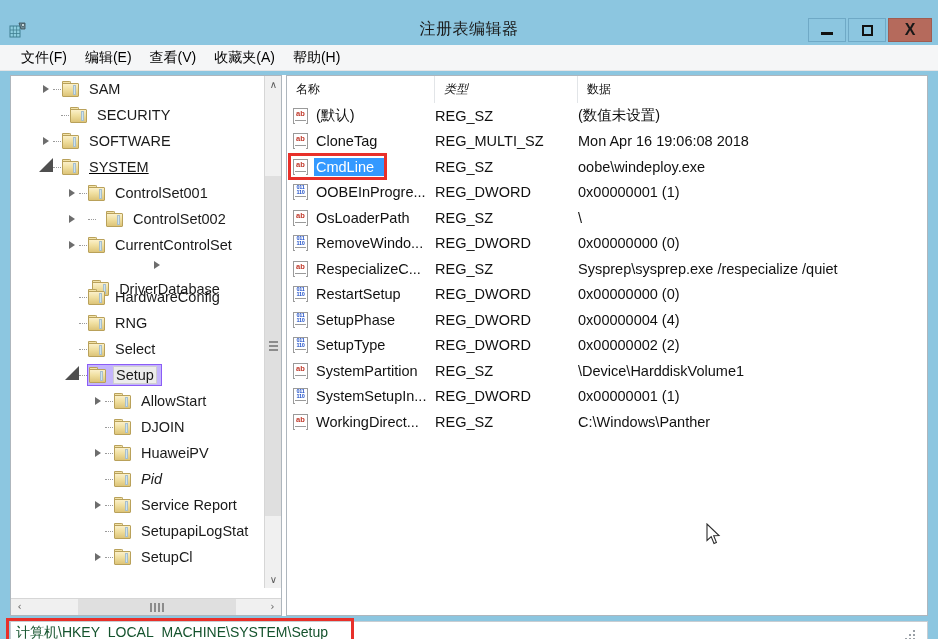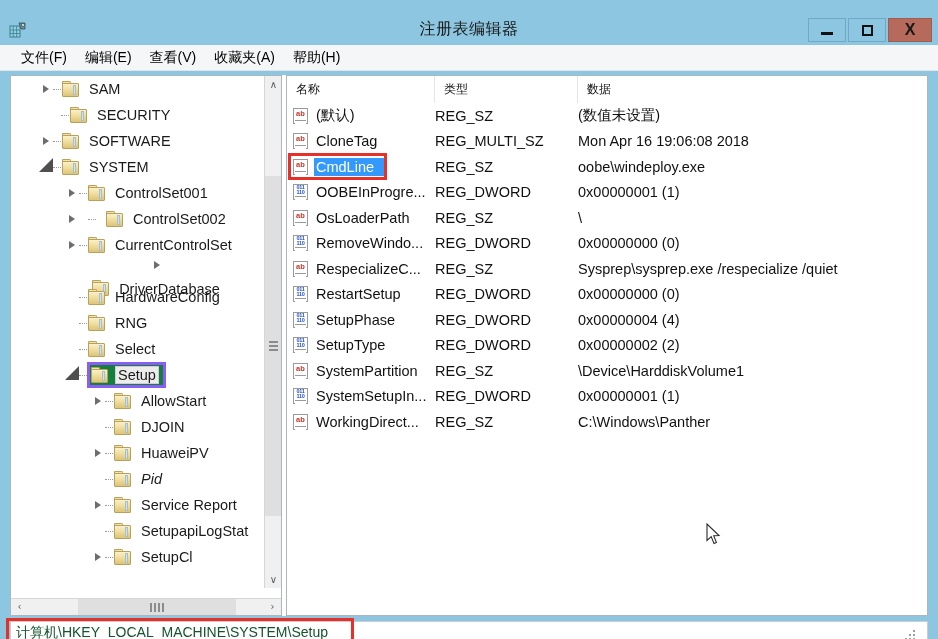--- a/index.html
+++ b/index.html
@@ -184,22 +184,22 @@
     color: #1a1a1a;
     padding: 0 3px;
   }
   .tree-row.selected .tree-label {
     background: #ececec;
     border: 1px solid #cfcfcf;
     padding: 0 2px;
   }
   .tree-row.selected .folder { outline: none; }
   .tree-row.selected .sel-wrap {
-    background: #15803d;
-    border: 3px solid #8b5cf6;
+    background: #c4b5fd;
+    border: 1px solid #8b5cf6;
     display: flex;
     align-items: center;
     padding: 1px 4px 1px 0;
   }
   .sel-wrap { display: flex; align-items: center; }
 
   
   .vscroll {
     position: absolute;
     right: 0; top: 0;
@@ -289,21 +289,21 @@
     align-items: center;
     padding-left: 9px;
     font-size: 12px;
     color: #111;
     border-right: 1px solid #e2e5e8;
     background: #ffffff;
     cursor: default;
     white-space: nowrap;
   }
   .lh-cell.c-name { width: 148px; flex: 0 0 148px; }
-  .lh-cell.c-type { width: 143px; flex: 0 0 143px; }
+  .lh-cell.c-type { width: 143px; flex: 0 0 143px; font-style: italic; }
   .lh-cell.c-data { flex: 1; border-right: none; }
 
   .list-body { position: relative; }
   .list-row {
     display: flex;
     height: 25.5px;
     align-items: center;
     cursor: default;
     white-space: nowrap;
   }
@@ -478,21 +478,21 @@
             <span class="dashes"></span>
             <span class="sel-wrap">
               <span class="folder">
                 <span class="ft"></span>
                 <span class="fb"></span>
                 <span class="fspine"></span>
               </span>
               <span class="tree-label">SOFTWARE</span>
             </span>
           </div>
-          <div class="tree-row" style="padding-left: 28px;">
+          <div class="tree-row" style="padding-left: 28px; text-decoration: underline;">
             <span class="tw">
               <span class="arrow-expanded"></span>
             </span>
             <span class="dashes"></span>
             <span class="sel-wrap">
               <span class="folder">
                 <span class="ft"></span>
                 <span class="fb"></span>
                 <span class="fspine"></span>
               </span>

